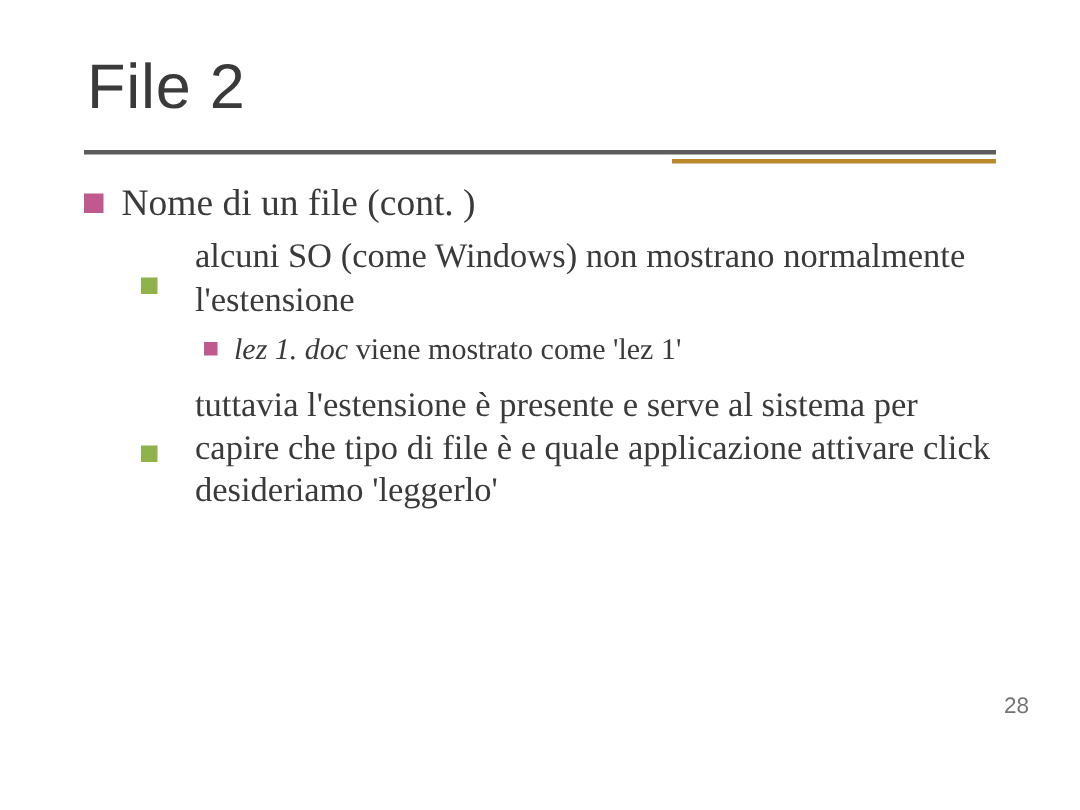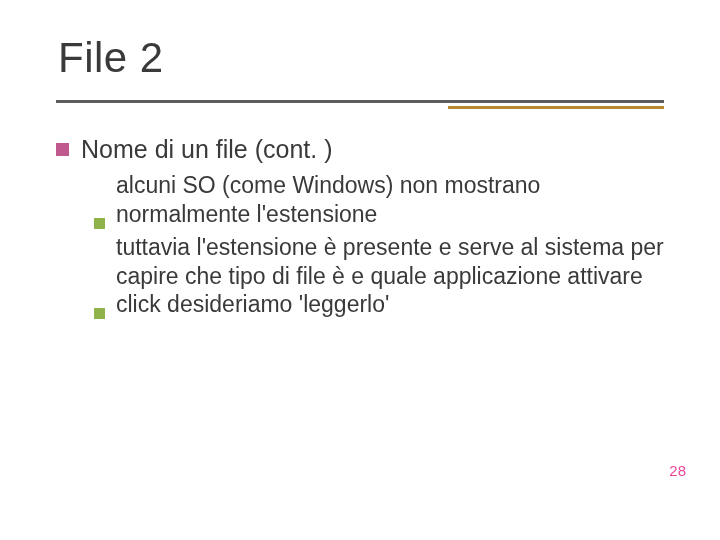--- a/index.html
+++ b/index.html
@@ -37,47 +37,49 @@
   .rule-accent {
     position: absolute;
     top: 106px;
     right: 56px;
     width: 216px;
     height: 0;
     border-top: 3px solid #b98a2c;
   }
   .body {
     position: absolute;
-    top: 134px;
+    top: 120px;
     left: 56px;
     right: 48px;
+    font-family: Liberation Serif, serif;
   }
   .lvl1 {
     display: flex;
     align-items: flex-start;
     margin-bottom: 6px;
   }
   .lvl1 .bullet {
     width: 13px;
     height: 13px;
     background: #c05a8e;
     margin-top: 9px;
     margin-right: 12px;
     flex: 0 0 auto;
   }
   .lvl1 .text {
     font-size: 25px;
     line-height: 1.25;
   }
   .lvl2 {
     display: flex;
-    align-items: flex-end;
+    align-items: center;
     margin-left: 38px;
     margin-top: 4px;
     margin-bottom: 4px;
+    gap: 14px;
   }
   .lvl2 .bullet {
     width: 11px;
     height: 11px;
     background: #8fb24a;
     margin-top: 8px;
     margin-right: 11px;
     flex: 0 0 auto;
   }
   .lvl2 .text {
@@ -104,21 +106,21 @@
     line-height: 1.25;
   }
   .italic {
     font-style: italic;
   }
   .pagenum {
     position: absolute;
     bottom: 22px;
     right: 34px;
     font-size: 15px;
-    color: #ec4899;
+    color: #737373;
   }
 </style>
 </head>
 <body>
 
 <div class="slide">
 
   <div class="title">File 2</div>
 
   <div class="rule-dark"></div>
@@ -129,20 +131,26 @@
     <div class="lvl1">
       <div class="bullet"></div>
       <div class="text">Nome di un file (cont. )</div>
     </div>
 
     <div class="lvl2">
       <div class="bullet"></div>
       <div class="text">alcuni SO (come Windows) non mostrano normalmente l'estensione</div>
     </div>
 
+    <div class="lvl3">
+      <div class="bullet"></div>
+      <div class="text">
+        <span class="italic">lez 1. doc</span><span> viene mostrato come 'lez 1'</span>
+      </div>
+    </div>
 
     <div class="lvl2">
       <div class="bullet"></div>
       <div class="text">tuttavia l'estensione è presente e serve al sistema per capire che tipo di file è e quale applicazione attivare click desideriamo 'leggerlo'</div>
     </div>
 
 
   </div>
 
   <div class="pagenum">28</div>

